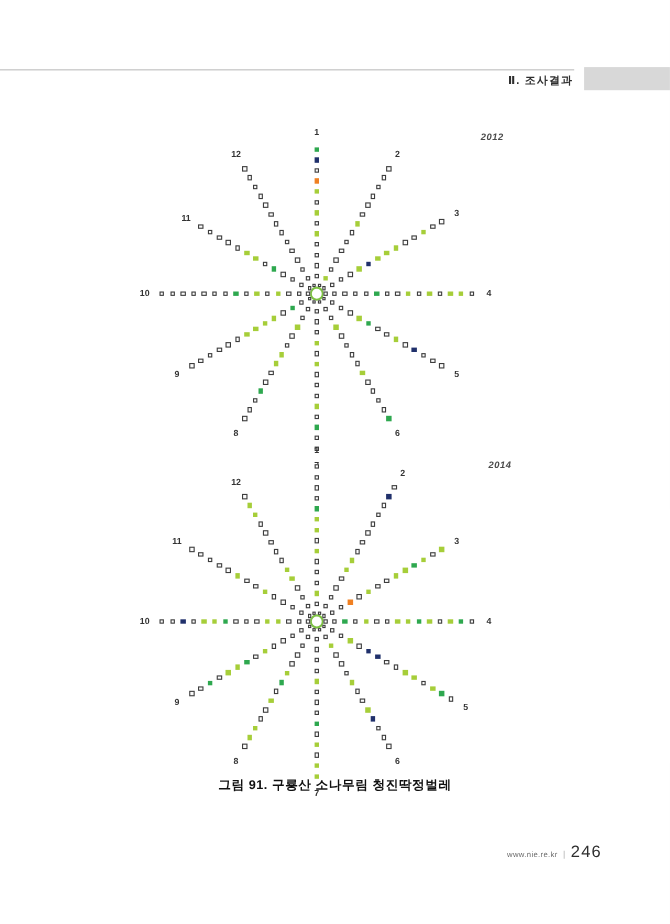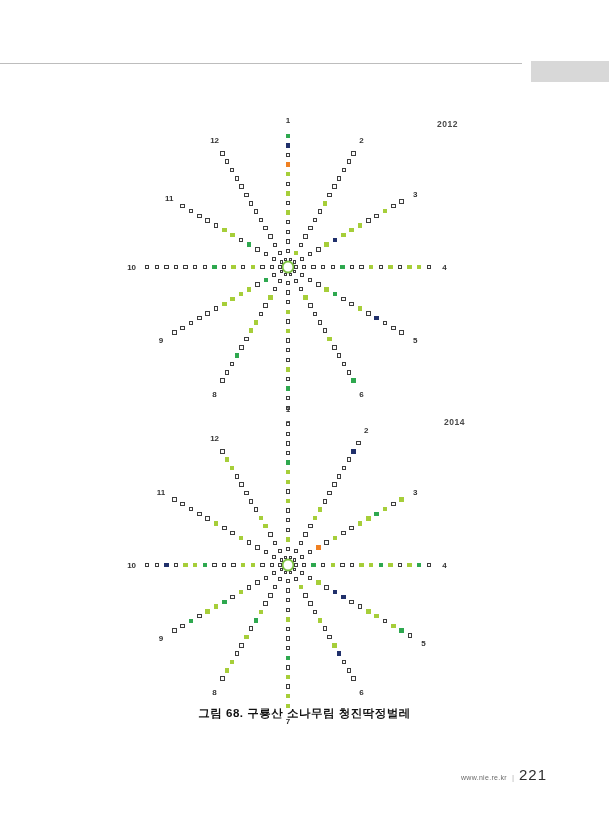--- a/index.html
+++ b/index.html
@@ -6,21 +6,21 @@
   .page{
     position:relative;width:609px;height:840px;background:#ffffff;
     font-family:"Liberation Sans","DejaVu Sans",sans-serif;overflow:hidden;
   }
   .top-rule{position:absolute;left:0;top:63px;width:522px;height:1px;background:#bdbdbd;}
   .header-title{
     position:absolute;top:66px;left:0;width:521px;text-align:right;
     font-size:10px;font-weight:700;color:#2e2e2e;letter-spacing:1px;
   }
   .header-box{position:absolute;left:531px;top:61px;width:78px;height:21px;background:#d8d8d8;}
-  .year-label{position:absolute;font-size:8.5px;font-weight:600;color:#4a4a4a;letter-spacing:0.5px;}
+  .year-label{position:absolute;font-size:8.5px;font-weight:600;color:#4a4a4a;letter-spacing:0.5px;font-style:italic;}
   .diagram{position:absolute;left:0;top:0;width:609px;height:840px;pointer-events:none;}
   .marker{position:absolute;box-sizing:border-box;}
   .marker.open{width:4.6px;height:4.6px;border:1.2px solid #3d3d3d;background:#fbfbfb;}
   .marker.solid{width:4.6px;height:4.6px;}
   .spoke-label{
     position:absolute;font-size:8px;font-weight:700;color:#333333;
     transform:translate(-50%,-50%);
   }
   .center-ring{
     position:absolute;width:13px;height:13px;border-radius:50%;
@@ -38,20 +38,21 @@
   .footer-site{font-size:7px;color:#6a6a6a;letter-spacing:0.3px;}
   .footer-sep{font-size:8px;color:#b0b0b0;margin:0 5px;}
   .footer-page{font-size:15px;color:#2e2e2e;letter-spacing:1px;}
 </style>
 </head>
 <body>
 
 <div class="page">
 
   <div class="top-rule"></div>
+  <div class="header-title">Ⅱ. 조사결과</div>
   <div class="header-box"></div>
 
   <div class="year-label" style="left:437px;top:119px;">2012</div>
   <div class="year-label" style="left:444px;top:417px;">2014</div>
 
   <div class="diagram" id="diagrams">
       <div>
         <div class="marker open" style="left: 285.7px; top: 248.7px;"></div>
         <div class="marker open" style="left: 285.7px; top: 239.1px;"></div>
         <div class="marker open" style="left: 285.7px; top: 229.5px;"></div>
@@ -416,19 +417,19 @@
         <div class="marker open" style="width: 3.6px; height: 3.6px; left: 283.728px; top: 570.808px;"></div>
         <div class="marker open" style="width: 3.6px; height: 3.6px; left: 279.728px; top: 567.902px;"></div>
         <div class="marker open" style="width: 3.6px; height: 3.6px; left: 278.2px; top: 563.2px;"></div>
         <div class="marker open" style="width: 3.6px; height: 3.6px; left: 279.728px; top: 558.498px;"></div>
         <div class="marker open" style="width: 3.6px; height: 3.6px; left: 283.728px; top: 555.592px;"></div>
         <div class="marker open" style="width: 3.6px; height: 3.6px; left: 288.672px; top: 555.592px;"></div>
         <div class="marker open" style="width: 3.6px; height: 3.6px; left: 292.672px; top: 558.498px;"></div>
       </div>
     </div>
 
-  <div class="caption caption-line1">그림 68. 구룡산 소나무림 청진딱정벌레</div>
+  <div class="caption caption-line1">그림 91. 구룡산 소나무림 청진딱정벌레</div>
 
   <div class="footer">
-    <span class="footer-site">www.nie.re.kr</span><span class="footer-sep">|</span><span class="footer-page">221</span>
+    <span class="footer-site">www.nie.re.kr</span><span class="footer-sep">|</span><span class="footer-page">246</span>
   </div>
 
 </div>
 
 </body></html>

